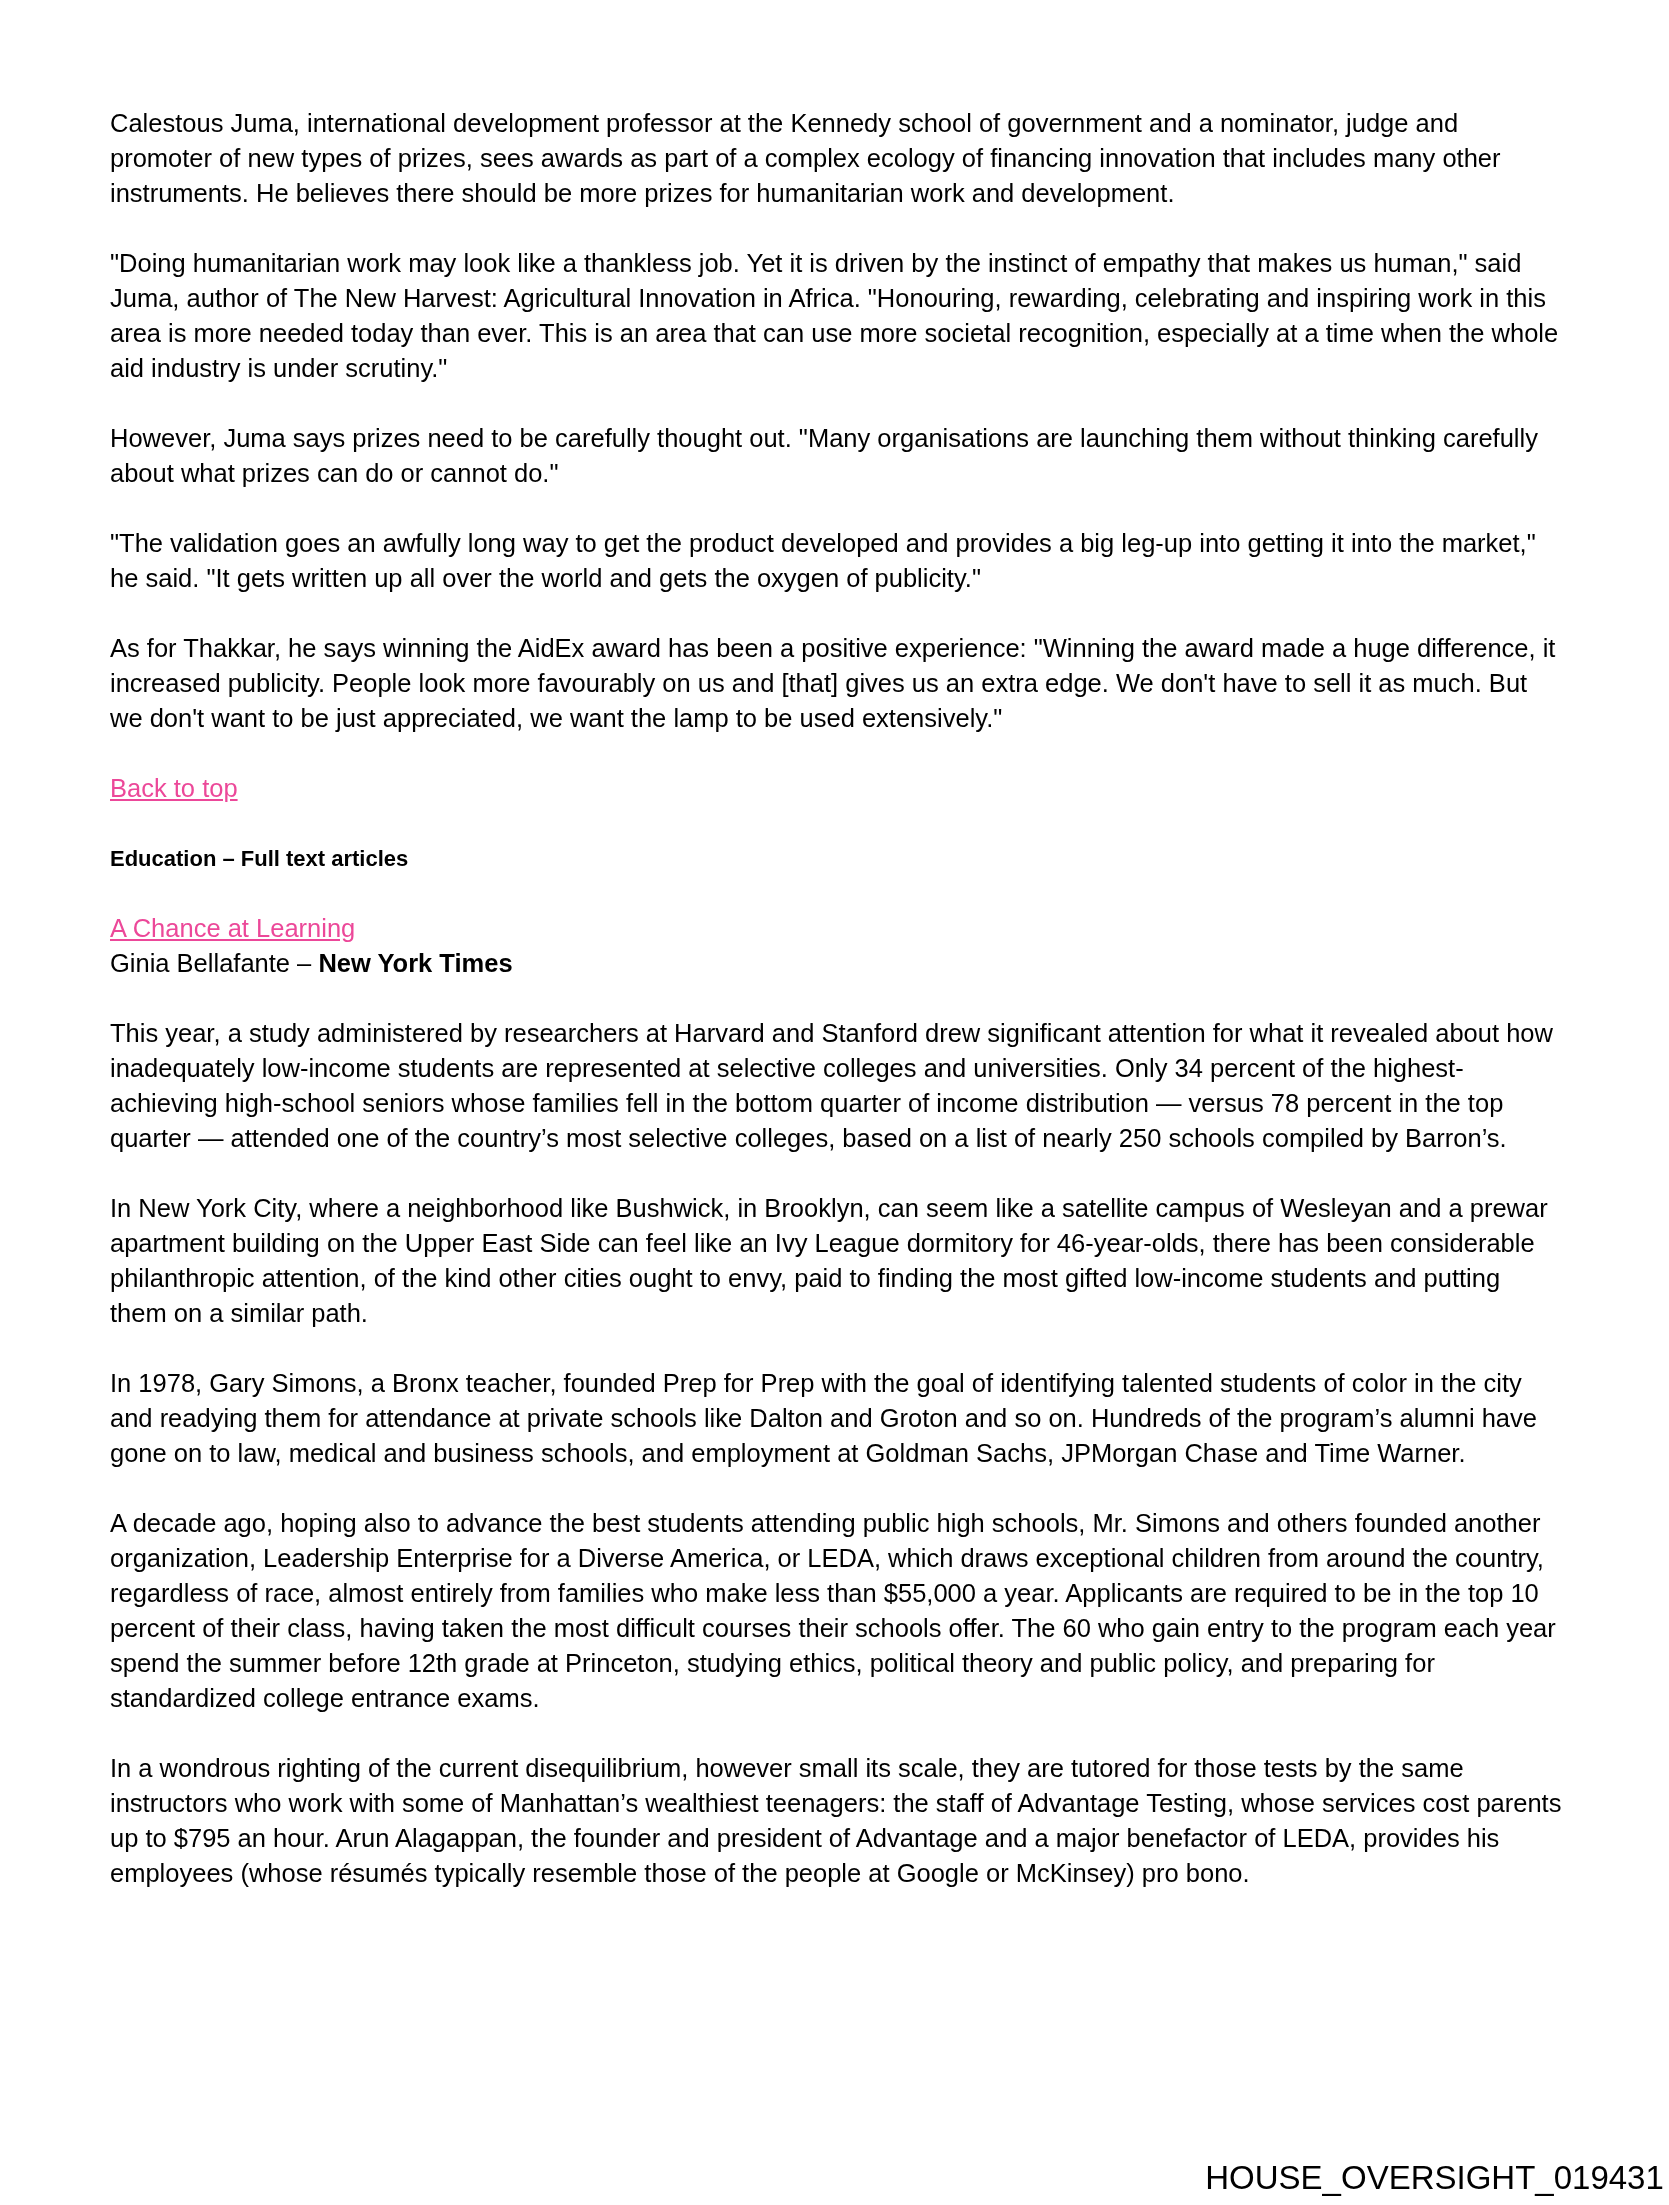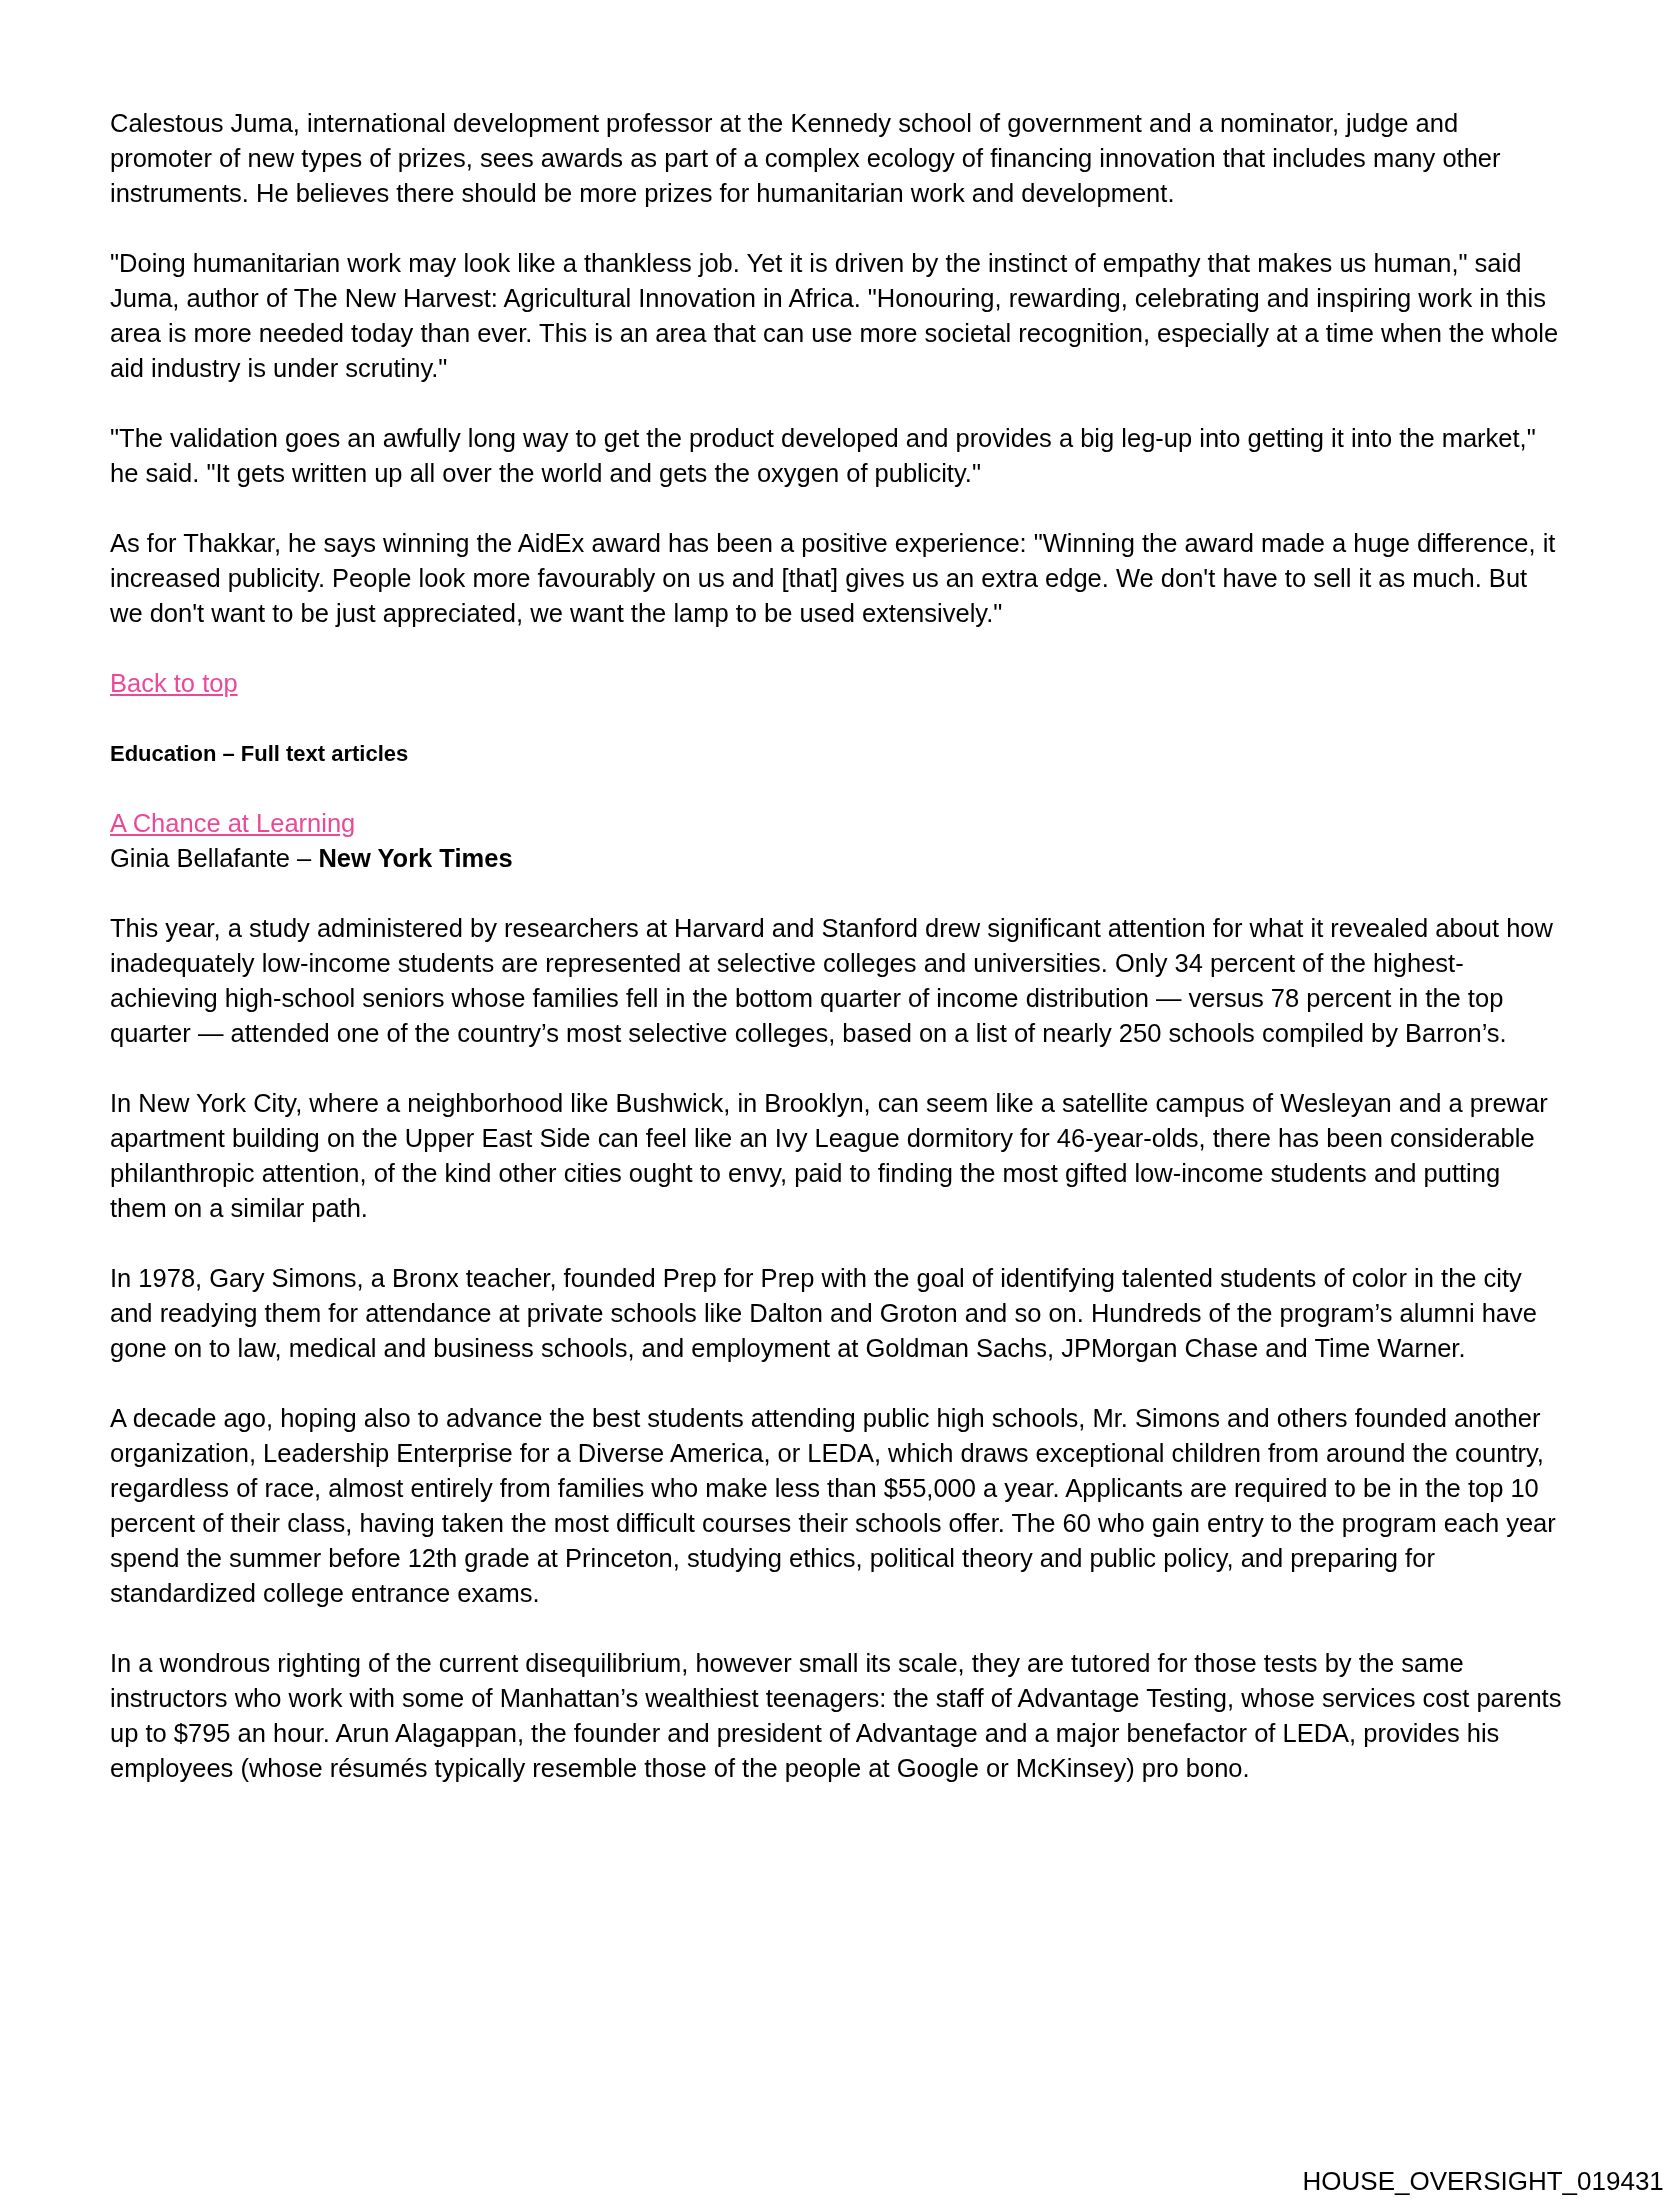--- a/index.html
+++ b/index.html
@@ -44,33 +44,34 @@
     margin: 0 0 35px 0;
   }
   .byline-source {
     font-weight: bold;
     margin-top: 12px;
   }
   .bates-stamp {
     position: absolute;
     right: 5.2px;
     bottom: 7.9px;
-    font-size: 26px;
+    font-size: 33px;
     font-family: "Liberation Sans", sans-serif;
     color: #000000;
     white-space: nowrap;
   }
 </style>
 </head>
 <body>
 
 <div class="content">
 
   <p class="para">Calestous Juma, international development professor at the Kennedy school of government and a nominator, judge and promoter of new types of prizes, sees awards as part of a complex ecology of financing innovation that includes many other instruments. He believes there should be more prizes for humanitarian work and development.</p>
   <p class="para">"Doing humanitarian work may look like a thankless job. Yet it is driven by the instinct of empathy that makes us human," said Juma, author of The New Harvest: Agricultural Innovation in Africa. "Honouring, rewarding, celebrating and inspiring work in this area is more needed today than ever. This is an area that can use more societal recognition, especially at a time when the whole aid industry is under scrutiny."</p>
+  <p class="para">However, Juma says prizes need to be carefully thought out. "Many organisations are launching them without thinking carefully about what prizes can do or cannot do."</p>
   <p class="para">"The validation goes an awfully long way to get the product developed and provides a big leg-up into getting it into the market," he said. "It gets written up all over the world and gets the oxygen of publicity."</p>
   <p class="para">As for Thakkar, he says winning the AidEx award has been a positive experience: "Winning the award made a huge difference, it increased publicity. People look more favourably on us and [that] gives us an extra edge. We don't have to sell it as much. But we don't want to be just appreciated, we want the lamp to be used extensively."</p>
 
   <p class="para">
     <a class="doc-link" href="#">Back to top</a>
   </p>
 
   <div class="section-heading">Education – Full text articles</div>
 
   <div class="article-head">

